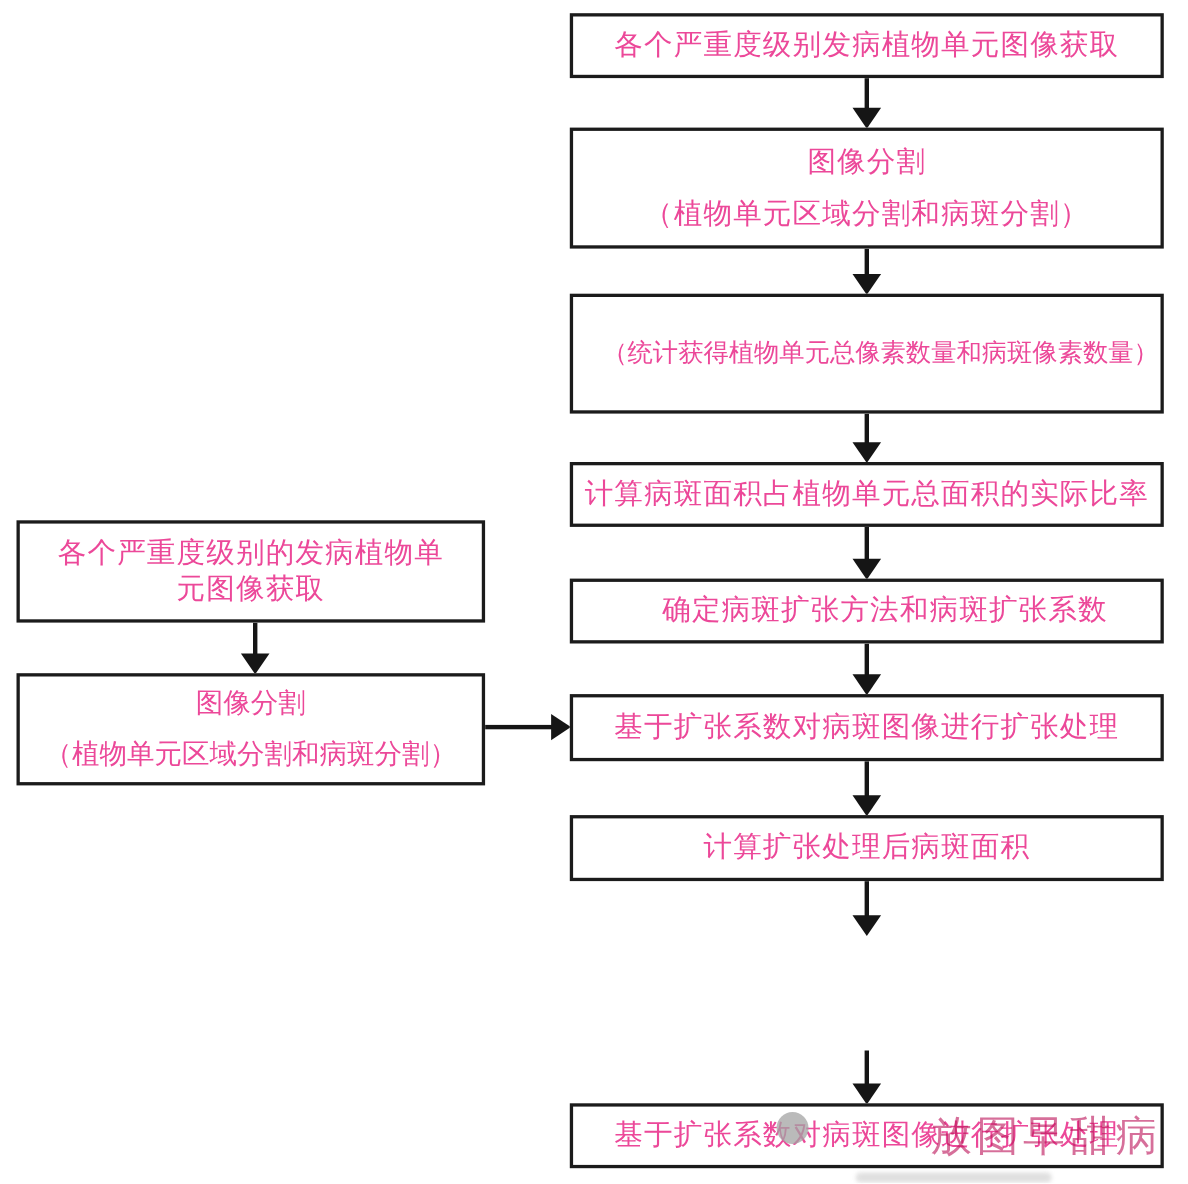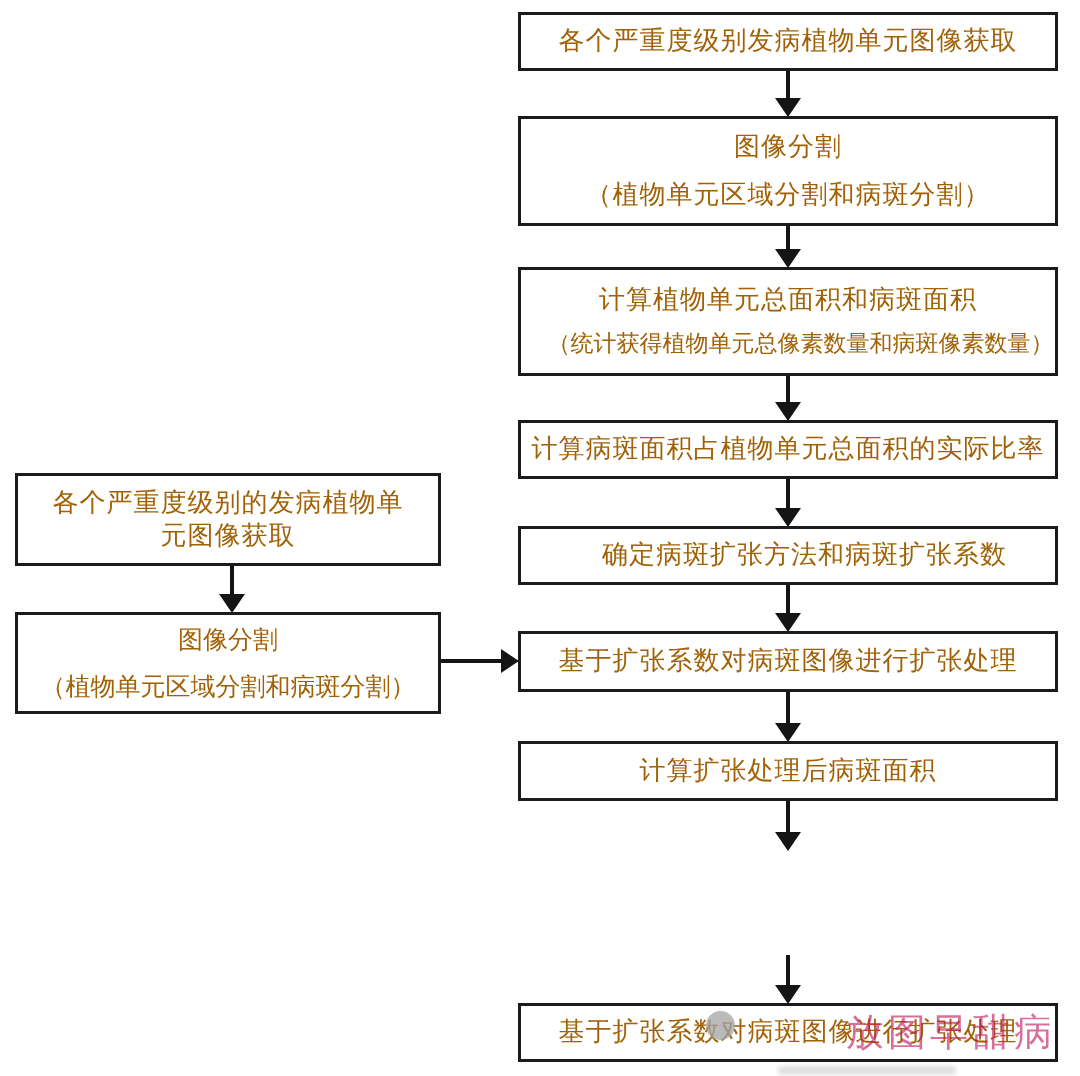--- a/index.html
+++ b/index.html
@@ -11,37 +11,37 @@
     overflow:hidden;
   }
   .node {
     position:absolute;
     box-sizing:border-box;
     border:3px solid #1b1b1b;
     background:#ffffff;
     display:flex; flex-direction:column;
     justify-content:center; align-items:center;
     text-align:center;
-    color:#a16207;
+    color:#ec4899;
     font-size:26px;
     line-height:1.25;
     letter-spacing:1px;
     z-index:1;
   }
   .node .line { display:block; white-space:nowrap; }
 
   
   #r1 { left:518px; top:12px;  width:540px; height:59px; }
   #r2 { left:518px; top:116px; width:540px; height:110px; gap:16px; }
   #r3 { left:518px; top:267px; width:540px; height:109px; gap:13px; }
   #r3 .sub { font-size:23px; letter-spacing:0;margin-left:25px; }
   #r4 { left:518px; top:420px; width:540px; height:59px; }
   #r5 { left:518px; top:526px; width:540px; height:59px;padding-left:33px; }
   #r6 { left:518px; top:631px; width:540px; height:61px; }
-  #r7 { left:518px; top:741px; width:540px; height:60px; }
+  #r7 { left:518px; top:741px; width:540px; height:60px;font-family:Liberation Mono, monospace; }
   #r8 { left:518px; top:850px; width:540px; height:105px; gap:11px; }
   #r9 { left:518px; top:1003px; width:540px; height:59px; }
 
   
   #l1 { left:15px; top:473px; width:426px; height:93px; }
   #l2 { left:15px; top:612px; width:426px; height:102px; gap:15px; font-size:25px; letter-spacing:0; }
 
   
   .varrow { position:absolute; width:28px; z-index:0; }
   .varrow::before {
@@ -105,21 +105,20 @@
 <div id="canvas">
 
   <div class="node" id="r1">
     <span class="line">各个严重度级别发病植物单元图像获取</span>
   </div>
   <div class="node" id="r2">
     <span class="line">图像分割</span>
     <span class="line">（植物单元区域分割和病斑分割）</span>
   </div>
   <div class="node" id="r3">
-    <span class="line">计算植物单元总面积和病斑面积</span>
     <span class="line sub">（统计获得植物单元总像素数量和病斑像素数量）</span>
   </div>
   <div class="node" id="r4">
     <span class="line">计算病斑面积占植物单元总面积的实际比率</span>
   </div>
   <div class="node" id="r5">
     <span class="line">确定病斑扩张方法和病斑扩张系数</span>
   </div>
   <div class="node" id="r6">
     <span class="line">基于扩张系数对病斑图像进行扩张处理</span>

